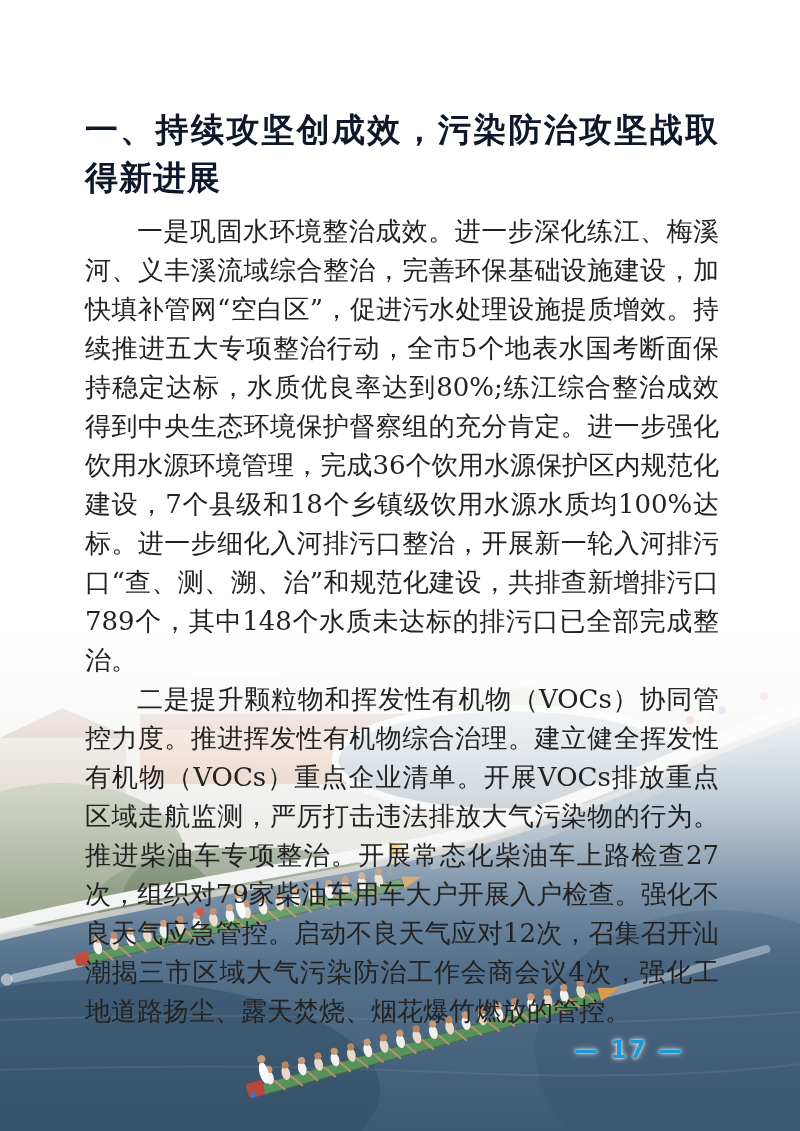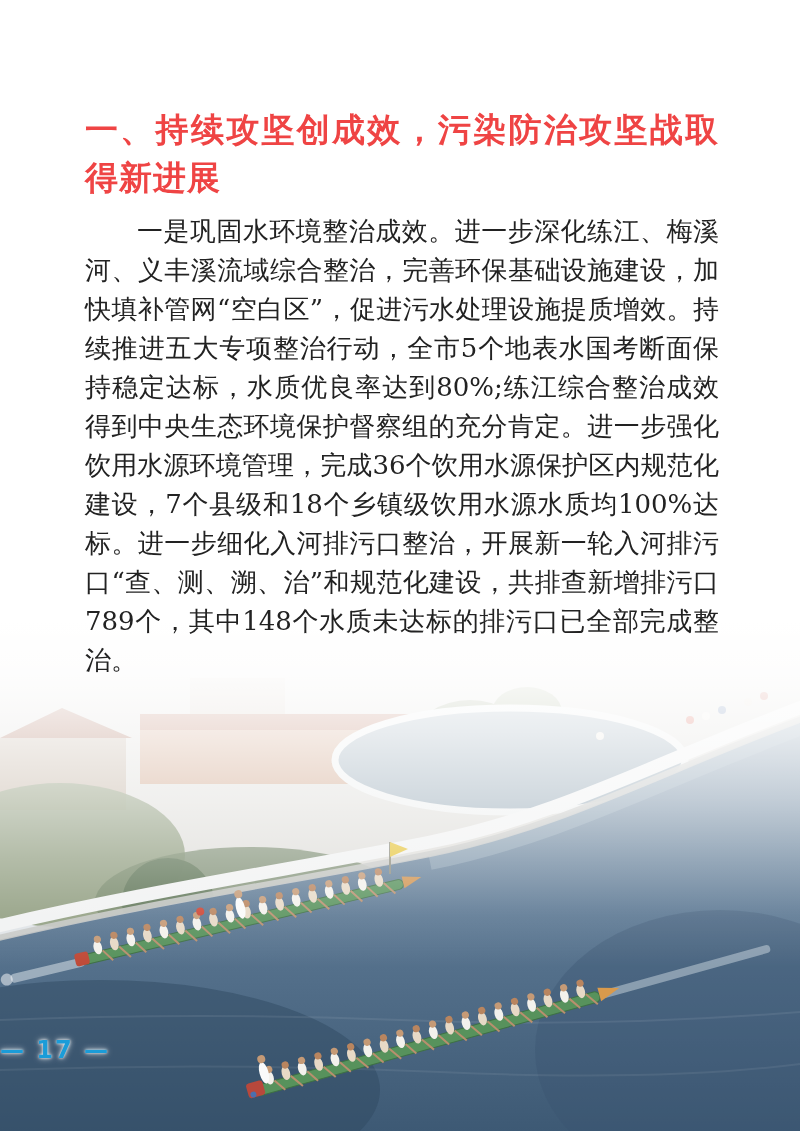--- a/index.html
+++ b/index.html
@@ -18,21 +18,21 @@
     font-family:"DejaVu Sans","Liberation Sans",sans-serif;
     font-weight:700;font-size:33px;line-height:48px;color:#151515;
     letter-spacing:1px;margin:0 0 10px 0;text-align:justify;
   }
   .para{
     font-size:26px;line-height:39px;color:#222222;margin:0;
     text-align:justify;text-indent:2em;
     font-weight:500;
   }
   .page-number{
-    position:absolute;left:0;top:1036px;width:684px;text-align:left;z-index:3;
+    position:absolute;left:0;top:1036px;width:684px;text-align:right;z-index:3;
     font-family:"DejaVu Sans","Liberation Sans",sans-serif;
     font-weight:700;font-size:24px;letter-spacing:2px;
     text-shadow:0 0 3px rgba(255,255,255,.95),0 0 6px rgba(255,255,255,.8);
   }
 </style>
 </head>
 <body>
 
 <div class="photo-wrap">
   <svg viewBox="0 0 800 511" preserveAspectRatio="none">
@@ -166,17 +166,18 @@
         </g>
       <ellipse cx="6" cy="-14" rx="4.5" ry="11" fill="#fafafa"></ellipse>
       <circle cx="7" cy="-28" r="4" fill="#c59a76"></circle>
     </g>
 
     <rect width="800" height="511" fill="url(#fadeG)"></rect>
   </svg>
 </div>
 
 <div class="content">
-  <h1 class="heading" style="color: #ef4444;">一、持续攻坚创成效，污染防治攻坚战取得新进展</h1>
+  <h1 class="heading" style="color: #0f172a;">一、持续攻坚创成效，污染防治攻坚战取得新进展</h1>
   <p class="para" style="color: rgb(34, 34, 34);">一是巩固水环境整治成效。进一步深化练江、梅溪河、义丰溪流域综合整治，完善环保基础设施建设，加快填补管网“空白区”，促进污水处理设施提质增效。持续推进五大专项整治行动，全市5个地表水国考断面保持稳定达标，水质优良率达到80%;练江综合整治成效得到中央生态环境保护督察组的充分肯定。进一步强化饮用水源环境管理，完成36个饮用水源保护区内规范化建设，7个县级和18个乡镇级饮用水源水质均100%达标。进一步细化入河排污口整治，开展新一轮入河排污口“查、测、溯、治”和规范化建设，共排查新增排污口789个，其中148个水质未达标的排污口已全部完成整治。</p>
+  <p class="para" style="color: rgb(34, 34, 34);">二是提升颗粒物和挥发性有机物（VOCs）协同管控力度。推进挥发性有机物综合治理。建立健全挥发性有机物（VOCs）重点企业清单。开展VOCs排放重点区域走航监测，严厉打击违法排放大气污染物的行为。推进柴油车专项整治。开展常态化柴油车上路检查27次，组织对79家柴油车用车大户开展入户检查。强化不良天气应急管控。启动不良天气应对12次，召集召开汕潮揭三市区域大气污染防治工作会商会议4次，强化工地道路扬尘、露天焚烧、烟花爆竹燃放的管控。</p>
 </div>
 
 <div class="page-number" style="color: rgb(27, 156, 216);">— 17 —</div>
 
 </body></html>

